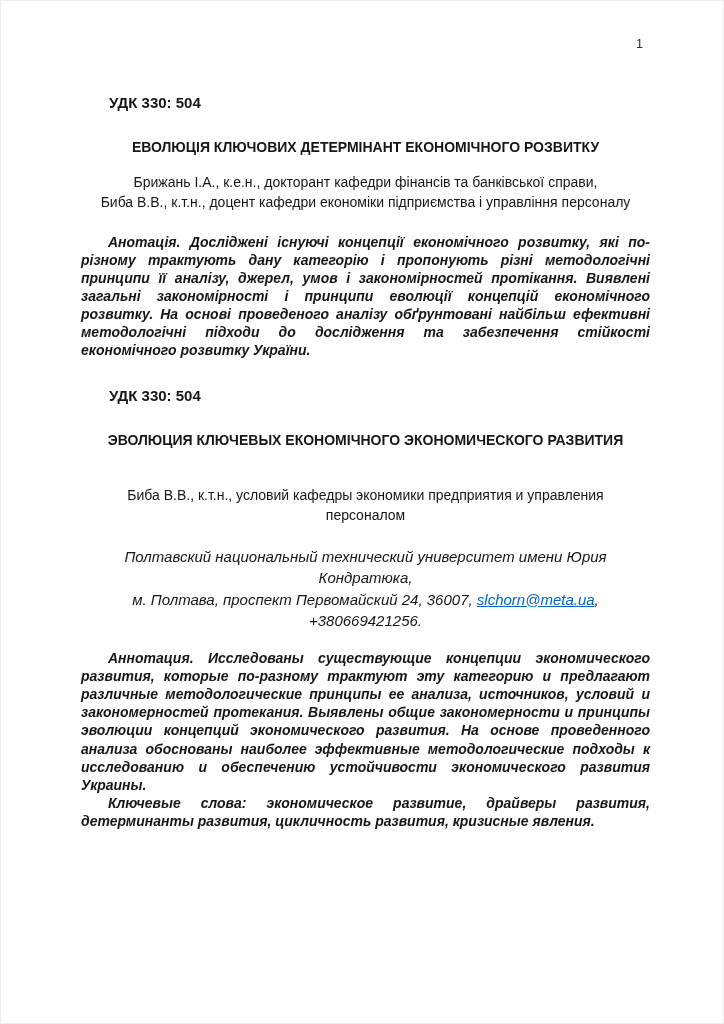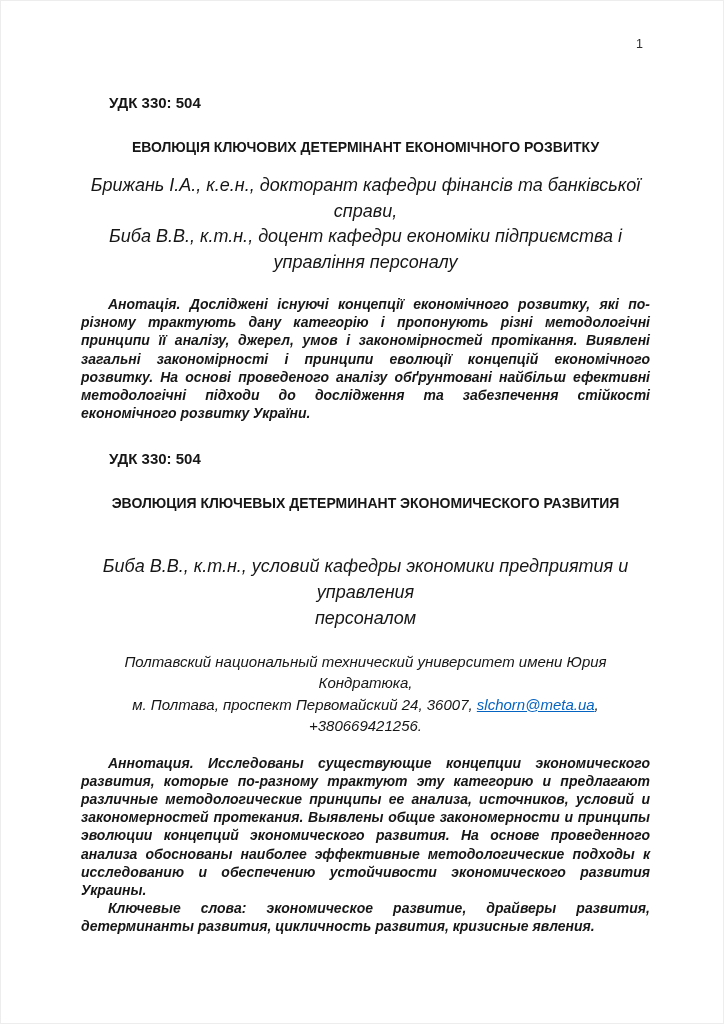--- a/index.html
+++ b/index.html
@@ -42,22 +42,21 @@
 
   .title {
     font-size: 14px;
     font-weight: bold;
     text-align: center;
     line-height: 1.3;
     margin-bottom: 17px;
   }
 
   .authors {
-    font-size: 18px;
-    font-style: italic;
+    font-size: 14px;
     text-align: center;
     line-height: 1.42;
     margin-bottom: 20px;
   }
 
   .affiliation {
     font-size: 15px;
     font-style: italic;
     text-align: center;
     line-height: 1.42;
@@ -104,21 +103,21 @@
 
       <p class="abstract">
         <span class="label">Анотація.</span><span> Досліджені існуючі концепції економічного розвитку, які по-різному трактують дану категорію і пропонують різні методологічні принципи її аналізу, джерел, умов і закономірностей протікання. Виявлені загальні закономірності і принципи еволюції концепцій економічного розвитку. На основі проведеного аналізу обґрунтовані найбільш ефективні методологічні підходи до дослідження та забезпечення стійкості економічного розвитку України.</span>
       </p>
 
     </section>
 
     <section class="lang-block section-ru">
       <p class="udc">УДК 330: 504</p>
 
-      <h2 class="title">ЭВОЛЮЦИЯ КЛЮЧЕВЫХ ДЕТЕРМИНАНТ ЭКОНОМИЧЕСКОГО РАЗВИТИЯ</h2>
+      <h2 class="title">ЭВОЛЮЦИЯ КЛЮЧЕВЫХ ЕКОНОМІЧНОГО ЭКОНОМИЧЕСКОГО РАЗВИТИЯ</h2>
 
       <p class="authors">
         <br>
         <span>Биба В.В., к.т.н., условий кафедры экономики предприятия и управления</span><br>
         <span>персоналом</span>
       </p>
 
       <p class="affiliation">
         <span>Полтавский национальный технический университет имени Юрия Кондратюка,</span><br>
         <span><span>м. Полтава, проспект Первомайский 24, 36007,  </span><a href="#" class="email">slchorn@meta.ua</a><span>,  +380669421256.</span></span>

